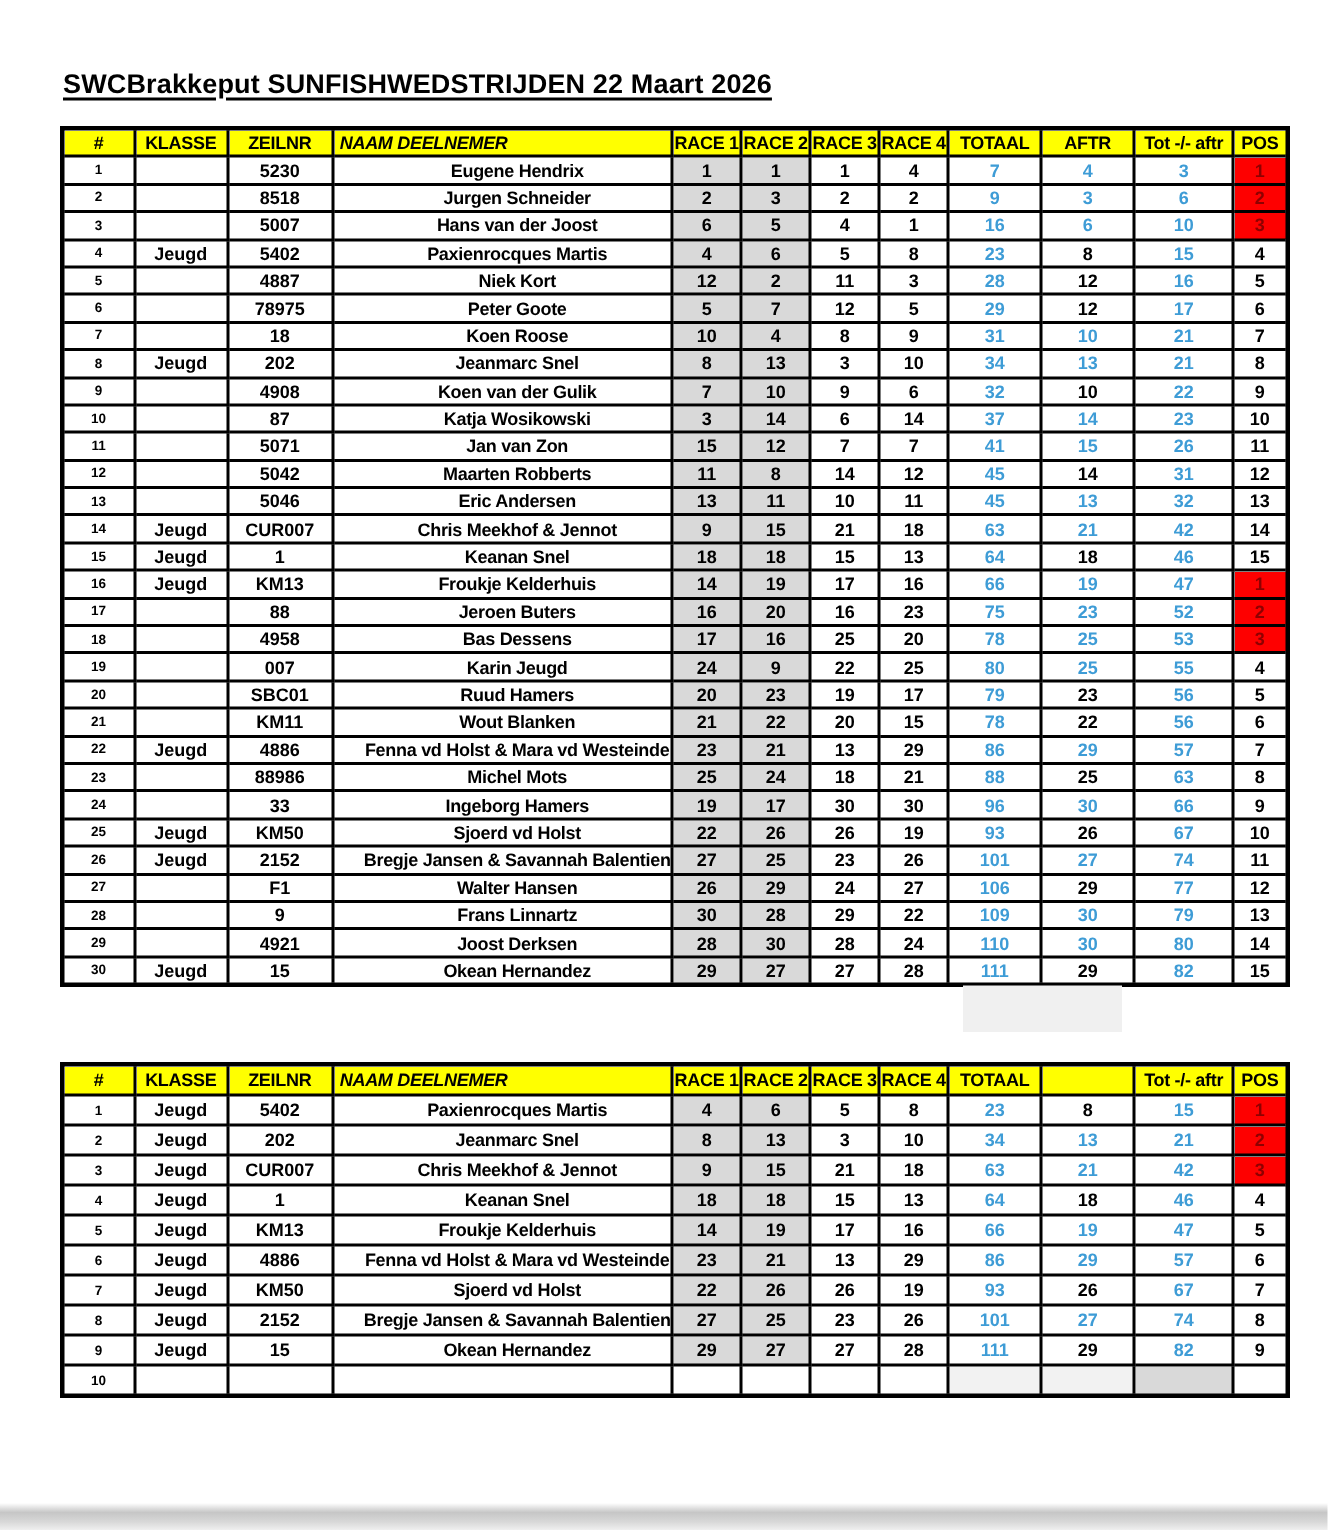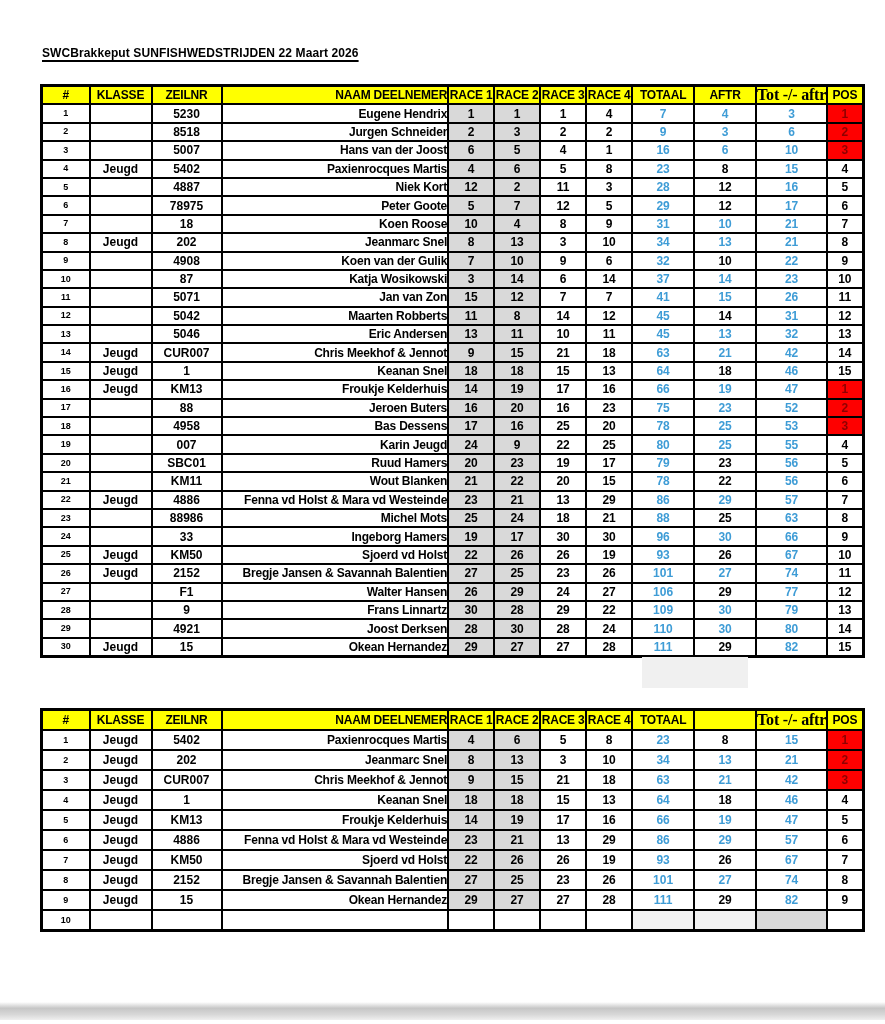--- a/index.html
+++ b/index.html
@@ -6,42 +6,42 @@
     --yellow:#FFFF00; --red-bg:#FE0000; --red-tx:#8F0000;
     --blue:#3E9CD6; --shade:#D9D9D9; --lt:#F2F2F2; --md:#D9D9D9;
   }
   html,body{margin:0;padding:0;}
   body{
     width:885px;height:1024px;background:#ffffff;position:relative;
     font-family:"Liberation Sans", sans-serif; color:#000;
   }
   .page-title{
     position:absolute;left:42px;top:46px;
-    font-size:12px;font-weight:bold;
+    font-size:18px;font-weight:bold;
     text-decoration:underline;text-decoration-thickness:2px;text-underline-offset:3px;
     letter-spacing:0.1px;
   }
   table{
     position:absolute;left:40px;border-collapse:collapse;table-layout:fixed;
     border:3px solid #000;
   }
   #table1{top:84px;height:571px;}
   #table2{top:708px;height:222px;}
   th,td{
     border:2px solid #000;padding:0;overflow:hidden;white-space:nowrap;
     font-weight:bold;text-align:center;vertical-align:middle;
     font-size:12px;line-height:1;
   }
   #table1 th,#table1 td{height:16.4px;}
   #table2 th,#table2 td{height:18px;}
   th{background:var(--yellow);letter-spacing:-0.2px;}
-  th.h-naam{text-align:right;padding-left:4px;}
-  th.h-tot{font-size:16px;font-family:Liberation Serif, serif;}
+  th.h-naam{text-align:left;padding-left:4px;font-style:italic;}
+  th.h-tot{font-size:12px;}
   .c-num{font-size:9px;}
-  .c-naam{text-align:right;padding-left:20px;letter-spacing:-0.2px;}
+  .c-naam{text-align:center;padding-left:20px;letter-spacing:-0.2px;}
   .shade{background:var(--shade);}
   .blue{color:var(--blue);}
   .red{background:var(--red-bg);color:var(--red-tx);}
   .lt{background:var(--lt);}
   .md{background:var(--md);}
   .remnant{
     position:absolute;left:642px;top:657px;width:106px;height:31px;background:#f0f0f0;
   }
   .bottom-band{
     position:absolute;left:0;top:1002px;width:885px;height:18px;

